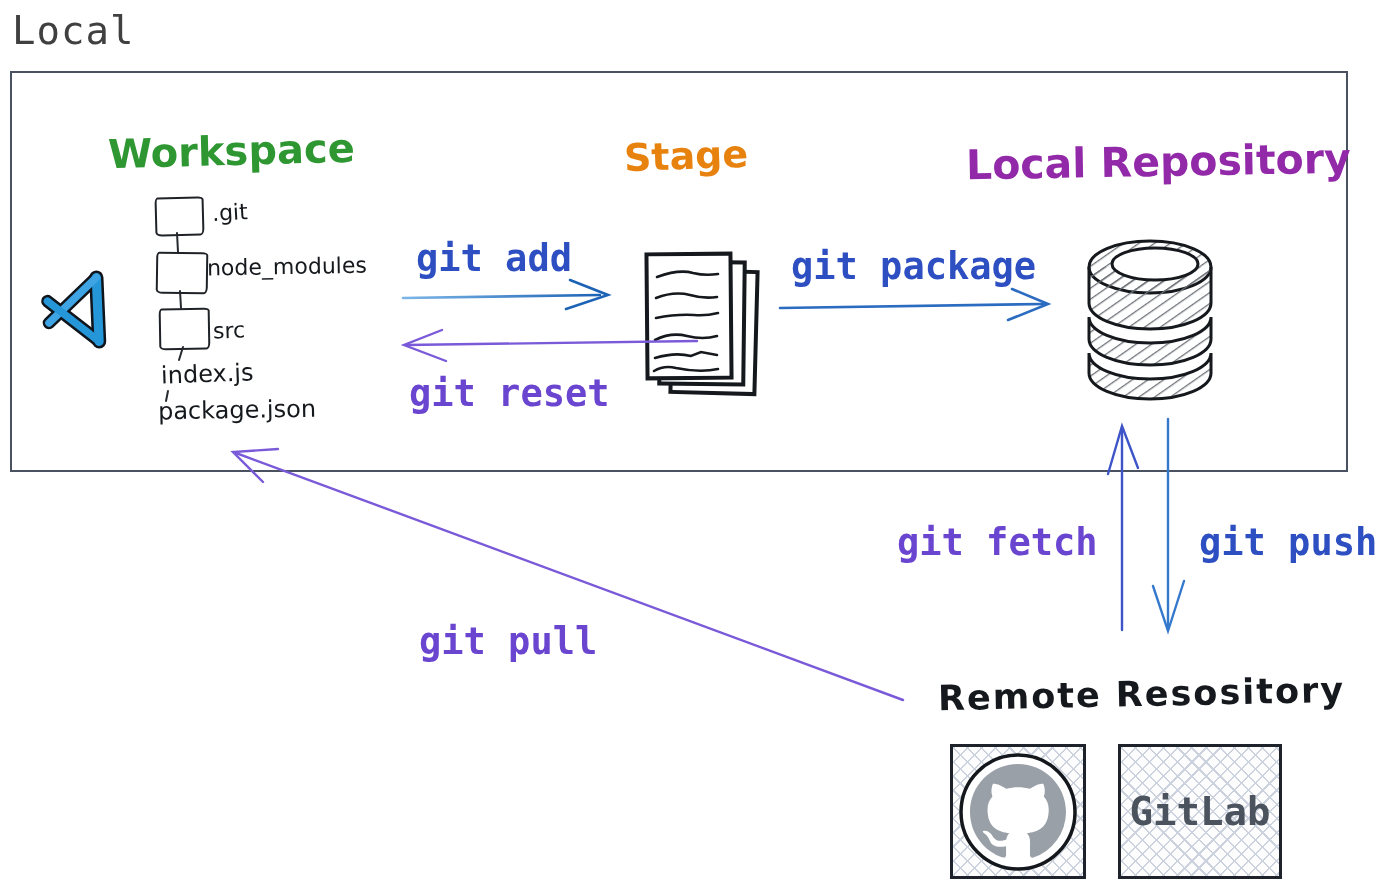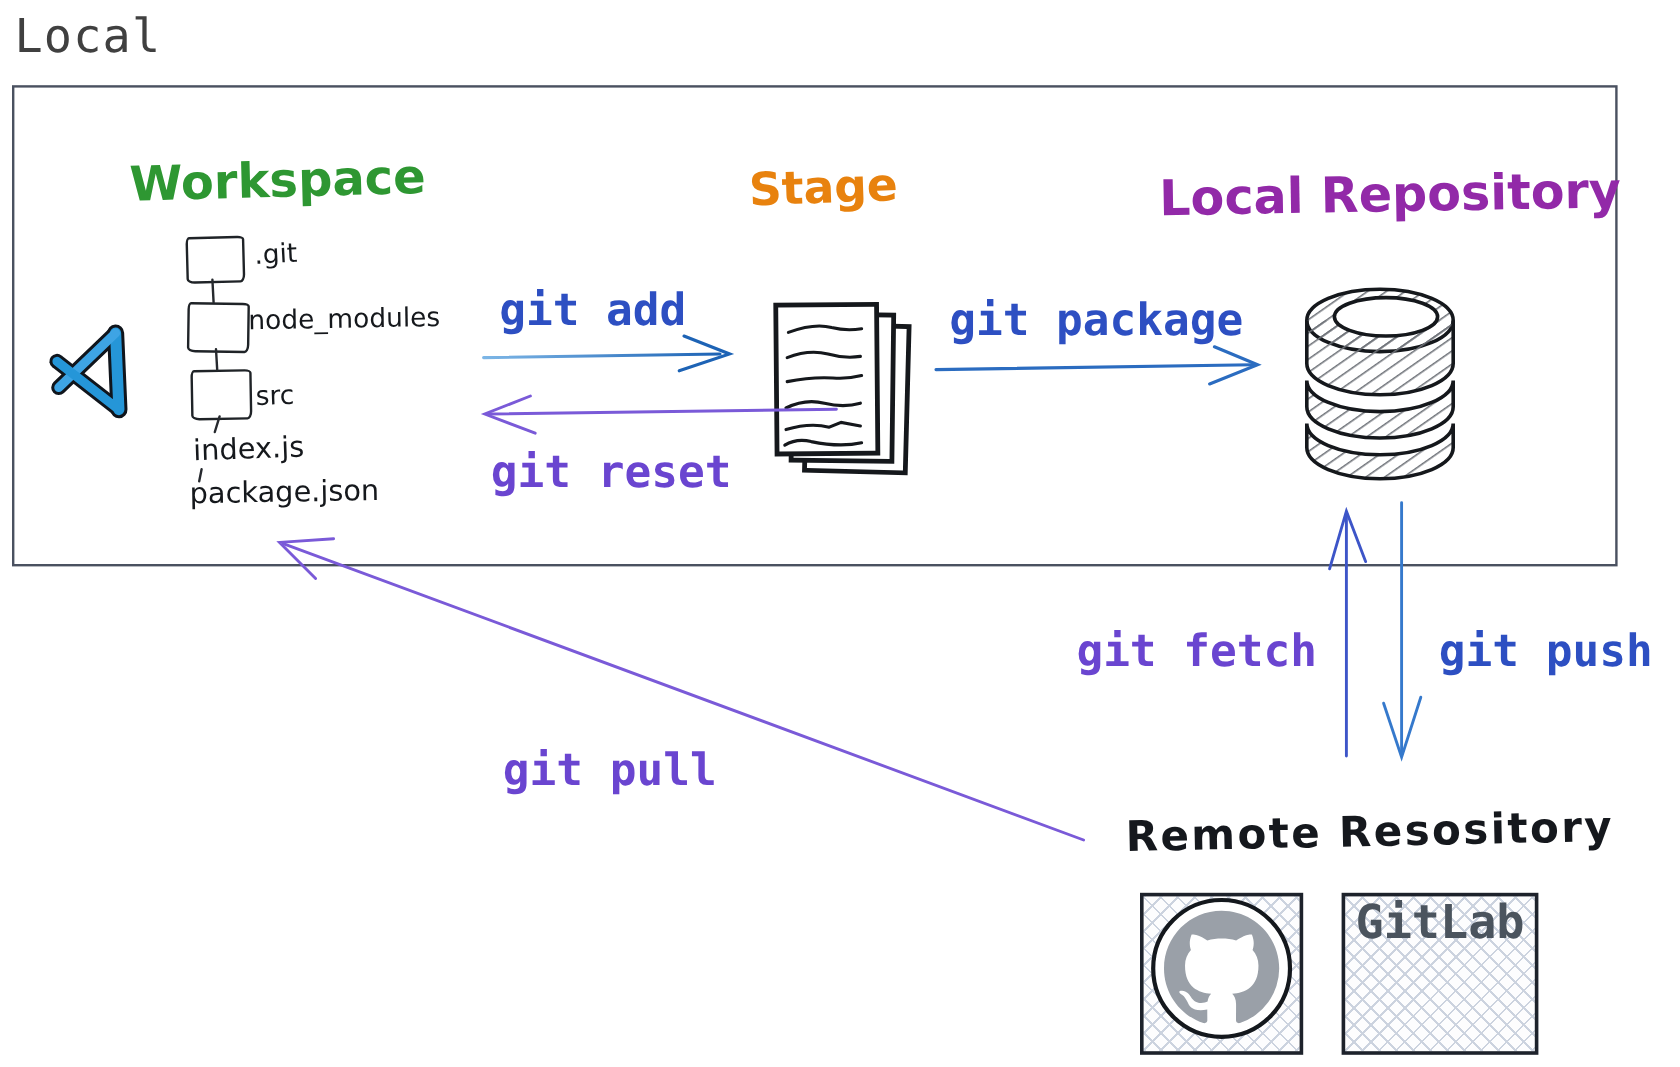--- a/index.html
+++ b/index.html
@@ -45,21 +45,21 @@
   
   .vscode-icon{left:38px;top:264px;transform:rotate(-4deg);}
   .stage-icon{left:641px;top:250px;}
   .db-icon{left:1084px;top:235px;}
 
   
   .hatchbox{border:3px solid #1d222b;background-color:#fdfdfe;
     background-image:
       repeating-linear-gradient(45deg,#ccd3df 0,#ccd3df 1.6px,transparent 1.6px,transparent 10px),
       repeating-linear-gradient(135deg,#ccd3df 0,#ccd3df 1.6px,transparent 1.6px,transparent 10px);
-    display:flex;align-items:flex-start;justify-content:center;box-sizing:border-box;}
+    display:flex;align-items:center;justify-content:center;box-sizing:border-box;}
   .github-box{left:950px;top:744px;width:136px;height:135px;}
   .gitlab-box{left:1118px;top:744px;width:164px;height:135px;}
   .gitlab-label{font-family:"DejaVu Sans Mono",monospace;font-size:39px;font-weight:700;color:#4b545e;}
 
   .overlay{left:0;top:0;width:1400px;height:889px;pointer-events:none;}
 </style>
 </head>
 <body>
 
 <div class="canvas">

